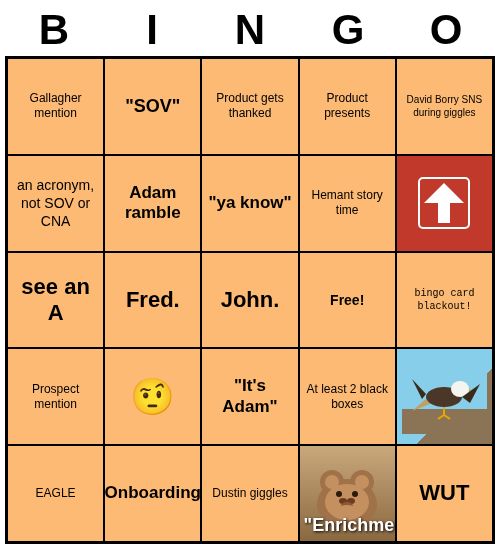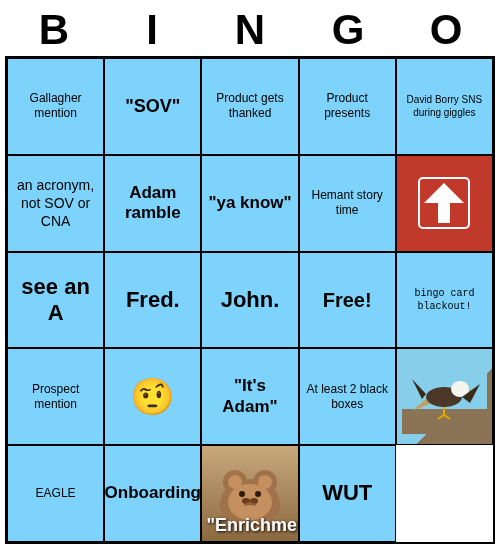--- a/index.html
+++ b/index.html
@@ -42,42 +42,42 @@
 
     .cell {
       border: 1px solid #000;
       display: flex;
       align-items: center;
       justify-content: center;
       text-align: center;
       font-size: 13px;
       line-height: 1.2;
       padding: 4px;
-      background: #7dd3fc;
+      background: #fdba74;
       overflow: hidden;
       position: relative;
     }
 
     .cell-text {
       font-size: 12px;
       line-height: 1.25;
     }
 
     .cell-large {
       font-size: 22px;
       font-weight: bold;
     }
 
     .cell-medium {
       font-size: 17px;
       font-weight: bold;
     }
 
     .cell-free {
-      font-size: 20px;
+      font-size: 14px;
       font-weight: bold;
     }
 
     .cell-emoji {
       font-size: 36px;
     }
 
     .eagle-cell {
       background: linear-gradient(135deg, #87CEEB 0%, #87CEEB 60%, #8B7355 60%);
       display: flex;
@@ -203,20 +203,23 @@
       <line x1="42" y1="56" x2="36" y2="60" stroke="#e8a800" stroke-width="2"></line>
       <line x1="42" y1="56" x2="48" y2="60" stroke="#e8a800" stroke-width="2"></line>
     </svg>
   </div>
 
   <div class="cell">
     <span class="cell-text">EAGLE</span>
   </div>
   <div class="cell">
     <span class="cell-medium">"Onboarding"</span>
+  </div>
+  <div class="cell">
+    <span class="cell-text">Dustin giggles</span>
   </div>
   <div class="cell bear-cell" style="padding:0;">
 
     <div style="position:relative;width:100%;height:100%;background:linear-gradient(180deg,#c9a87c 0%,#8B6940 100%);display:flex;align-items:center;justify-content:center;">
 
       <svg width="80" height="80" viewBox="0 0 80 80">
         <ellipse cx="40" cy="50" rx="30" ry="25" fill="#a0724a"></ellipse>
         <ellipse cx="25" cy="28" rx="12" ry="12" fill="#a0724a"></ellipse>
         <ellipse cx="55" cy="28" rx="12" ry="12" fill="#a0724a"></ellipse>
         <ellipse cx="40" cy="48" rx="22" ry="18" fill="#c49060"></ellipse>

